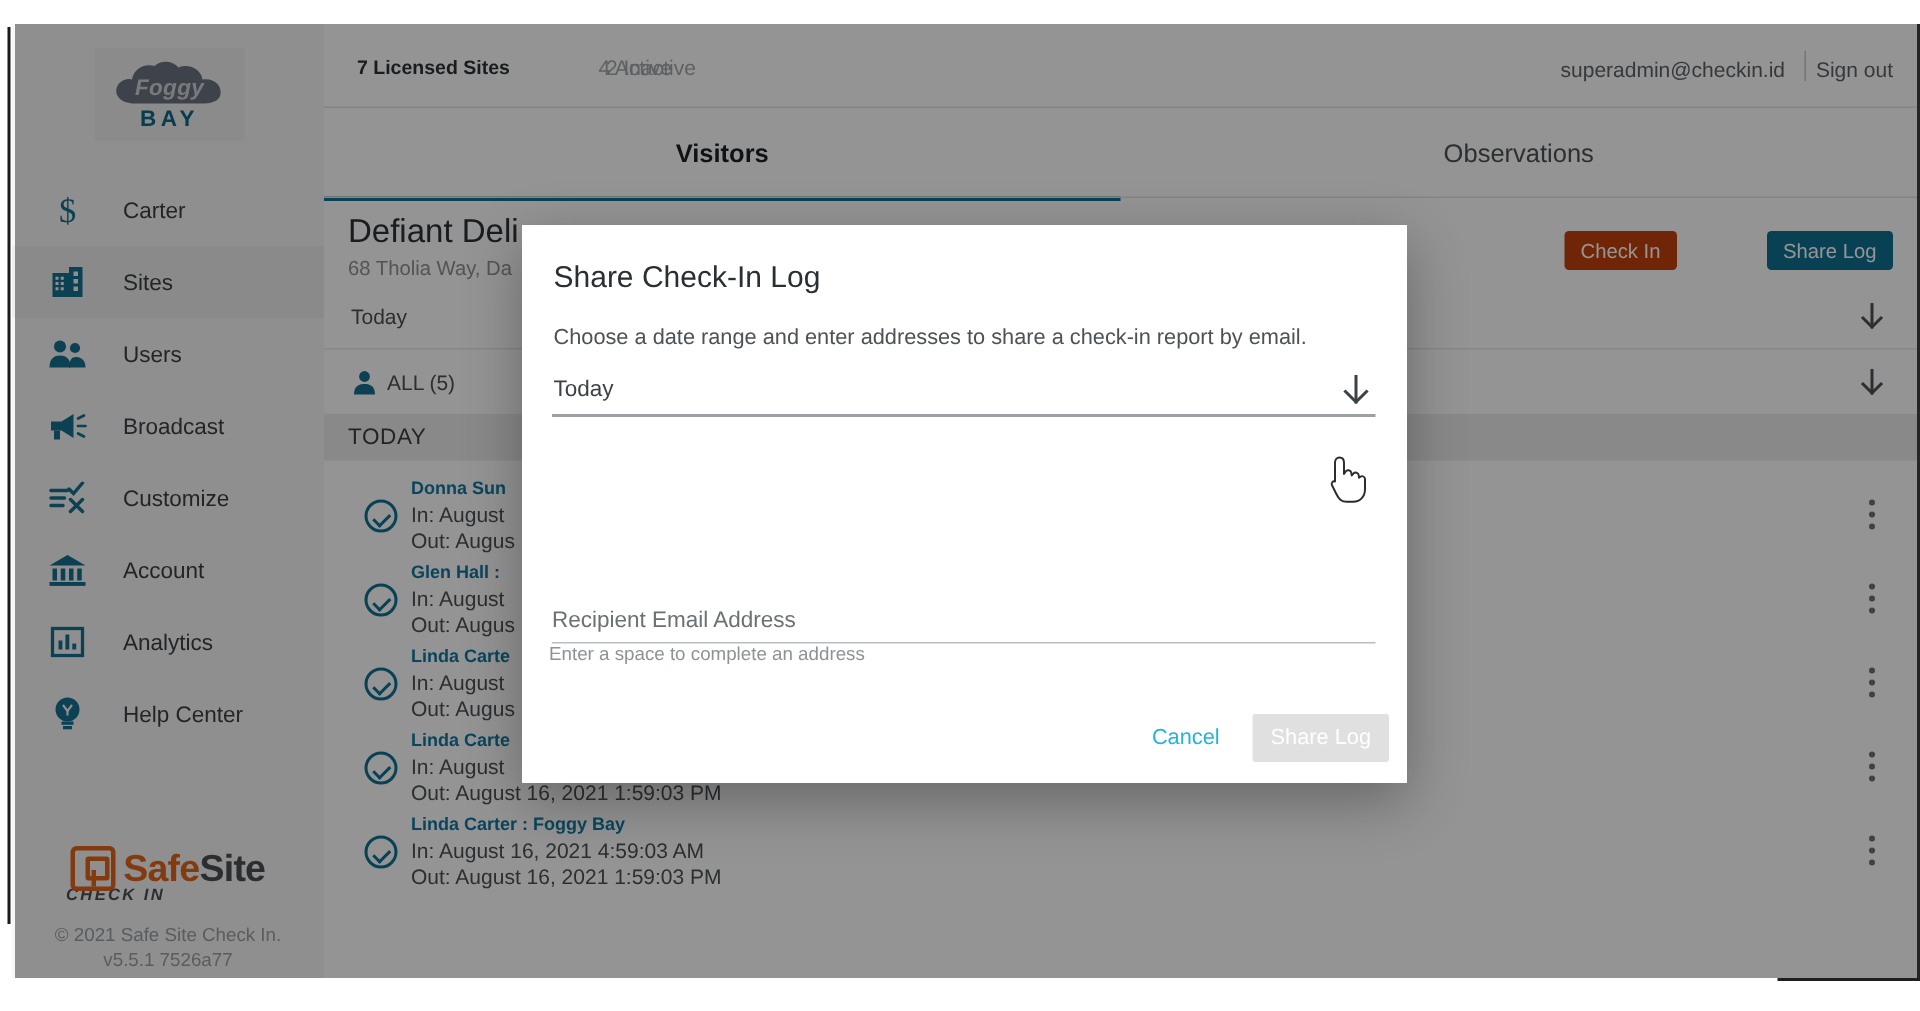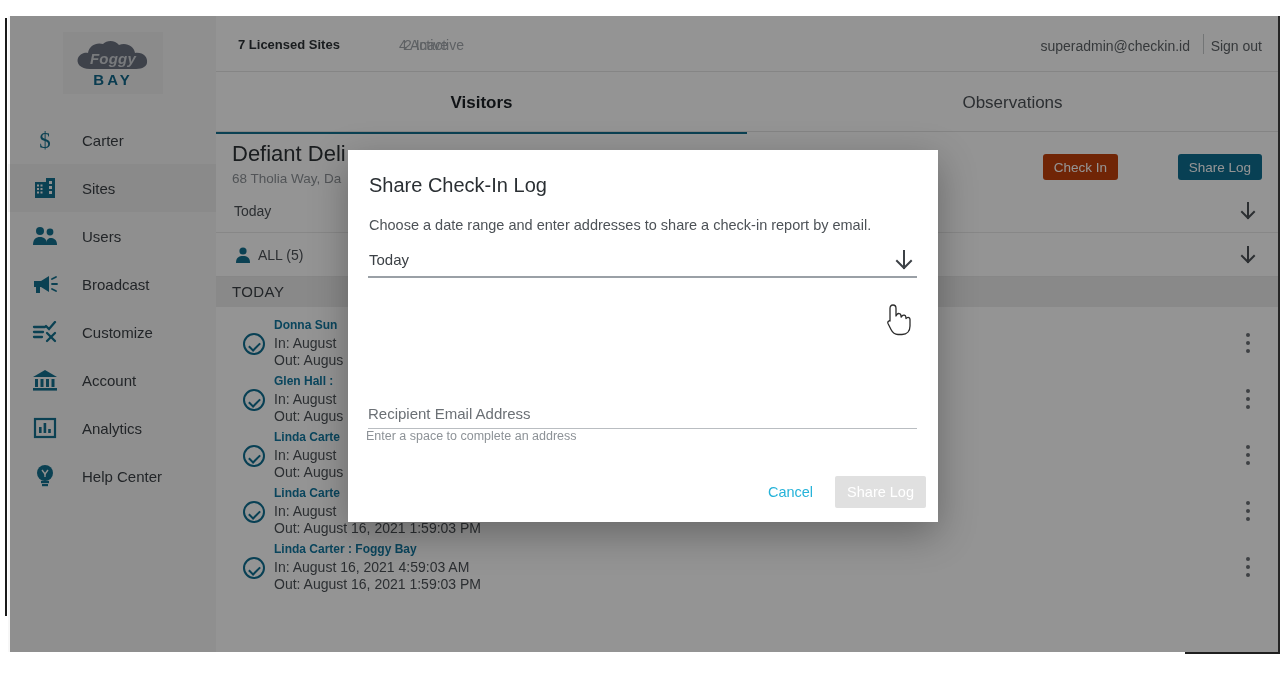--- a/index.html
+++ b/index.html
@@ -489,20 +489,32 @@
                 <polyline points="8,6 11,10 14,6"></polyline>
                   <line x1="11" y1="10" x2="11" y2="13"></line>
               </g>
             </svg>
           </span>
           <span class="lbl">Help Center</span>
         </div>
 
       </div>
 
+      <div class="safesite">
+        <div class="ss-row">
+          <span class="ss-mark"></span>
+          <span class="ss-safe">Safe</span>
+          <span class="ss-site">Site</span>
+        </div>
+        <div class="ss-sub">CHECK IN</div>
+        <div class="copyright">
+          <div>© 2021 Safe Site Check In.</div>
+          <div>v5.5.1 7526a77</div>
+        </div>
+      </div>
     </div>
 
     <div class="main" style="left:208px;top:0;">
 
       <div class="topbar">
         <div class="lic">7 Licensed Sites</div>
         <div class="lic-sub lic-active">4 Active</div>
         <div class="lic-sub lic-inactive">2 Inactive</div>
         <div class="account">superadmin@checkin.id</div>
         <div class="acct-div"></div>

